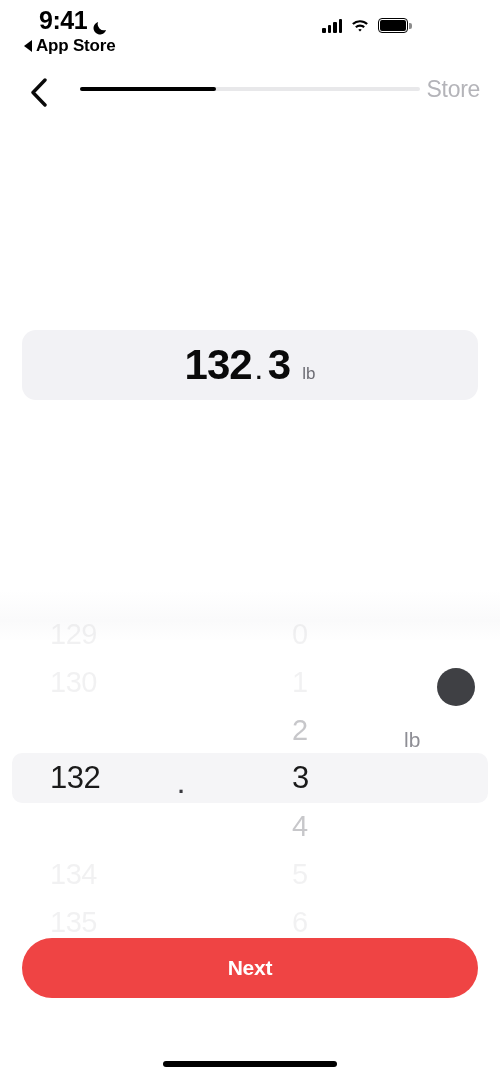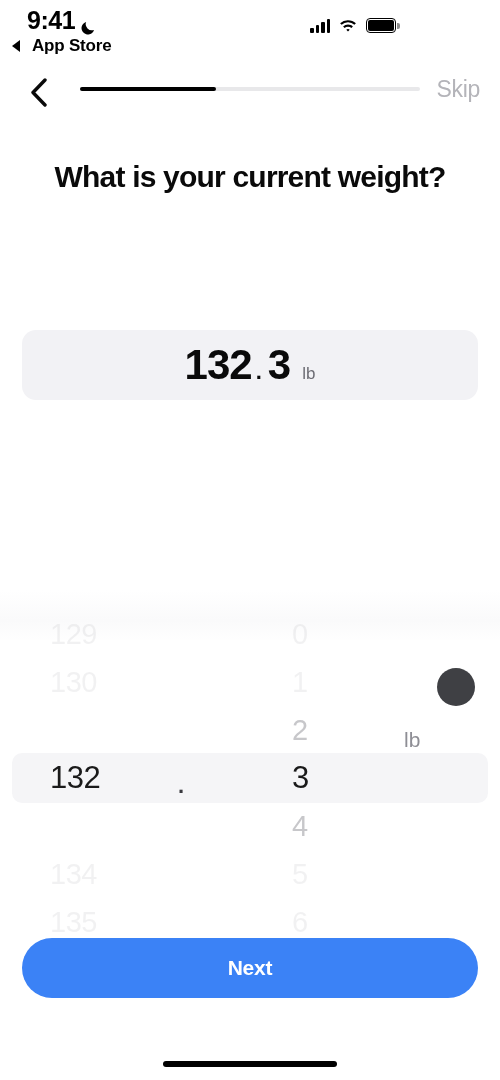--- a/index.html
+++ b/index.html
@@ -7,32 +7,32 @@
     width:500px; height:1080px;
     background:#ffffff;
     font-family:"Liberation Sans", sans-serif;
     -webkit-font-smoothing:antialiased;
     overflow:hidden;
   }
   .phone { position:relative; width:500px; height:1080px; background:#ffffff; }
 
   
   .statusbar {
-    position:absolute; top:0; left:0; width:412px; height:62px;
+    position:absolute; top:0; left:12px; width:412px; height:62px;
   }
   .sb-time {
     position:absolute; left:27px; top:6px;
     font-size:25px; font-weight:bold; color:#000;
     letter-spacing:-0.5px; display:flex; align-items:center; gap:5px;
   }
   .moon-icon { display:inline-block; width:17px; height:17px; position:relative; top:1px; }
   .sb-backapp {
     position:absolute; left:12px; top:36px;
     font-size:17px; font-weight:bold; color:#000;
-    display:flex; align-items:center; gap:12px; letter-spacing:-0.2px;
+    display:flex; align-items:center; gap:4px; letter-spacing:-0.2px;
   }
   .tri-left {
     width:0;height:0;
     border-top:6px solid transparent;
     border-bottom:6px solid transparent;
     border-right:8px solid #000;
     display:inline-block;
   }
   .sb-right {
     position:absolute; right:16px; top:18px;
@@ -141,21 +141,21 @@
   .touch-dot {
     position:absolute; left:437px; top:668px;
     width:38px; height:38px; border-radius:50%;
     background:#3f4044;
   }
 
   
   .next-btn {
     position:absolute; left:22px; top:938px;
     width:456px; height:60px; border-radius:30px;
-    background:#3b82f6;
+    background:#ef4444;
     display:flex; align-items:center; justify-content:center;
     border:none;
   }
   .next-label { font-size:21px; font-weight:bold; color:#ffffff; letter-spacing:-0.2px; }
 
   
   .home-ind {
     position:absolute; left:163px; top:1061px;
     width:174px; height:6px; background:#000; border-radius:3px;
   }
@@ -208,24 +208,23 @@
         <svg viewBox="0 0 17 29" width="17" height="29" aria-hidden="true">
           <path d="M15 2 3 14.5 15 27" fill="none" stroke="#0a0a0a" stroke-width="3.4" stroke-linecap="round" stroke-linejoin="round"></path>
         </svg>
       </span>
     </div>
 
     <div class="progress-track">
       <div class="progress-fill" id="progress-fill" style="width: 40%;"></div>
     </div>
 
-    <div class="skip-btn">Skip</div>
-  </div>
-
-  <div class="title">What is your current weight?</div>
+    <div class="skip-btn">Store</div>
+  </div>
+
 
   <div class="weight-card">
     <div class="wc-inner">
       <span class="wc-int">132</span>
       <span class="wc-dot">.</span>
       <span class="wc-dec">3</span>
       <span class="wc-unit">lb</span>
     </div>
   </div>
 

